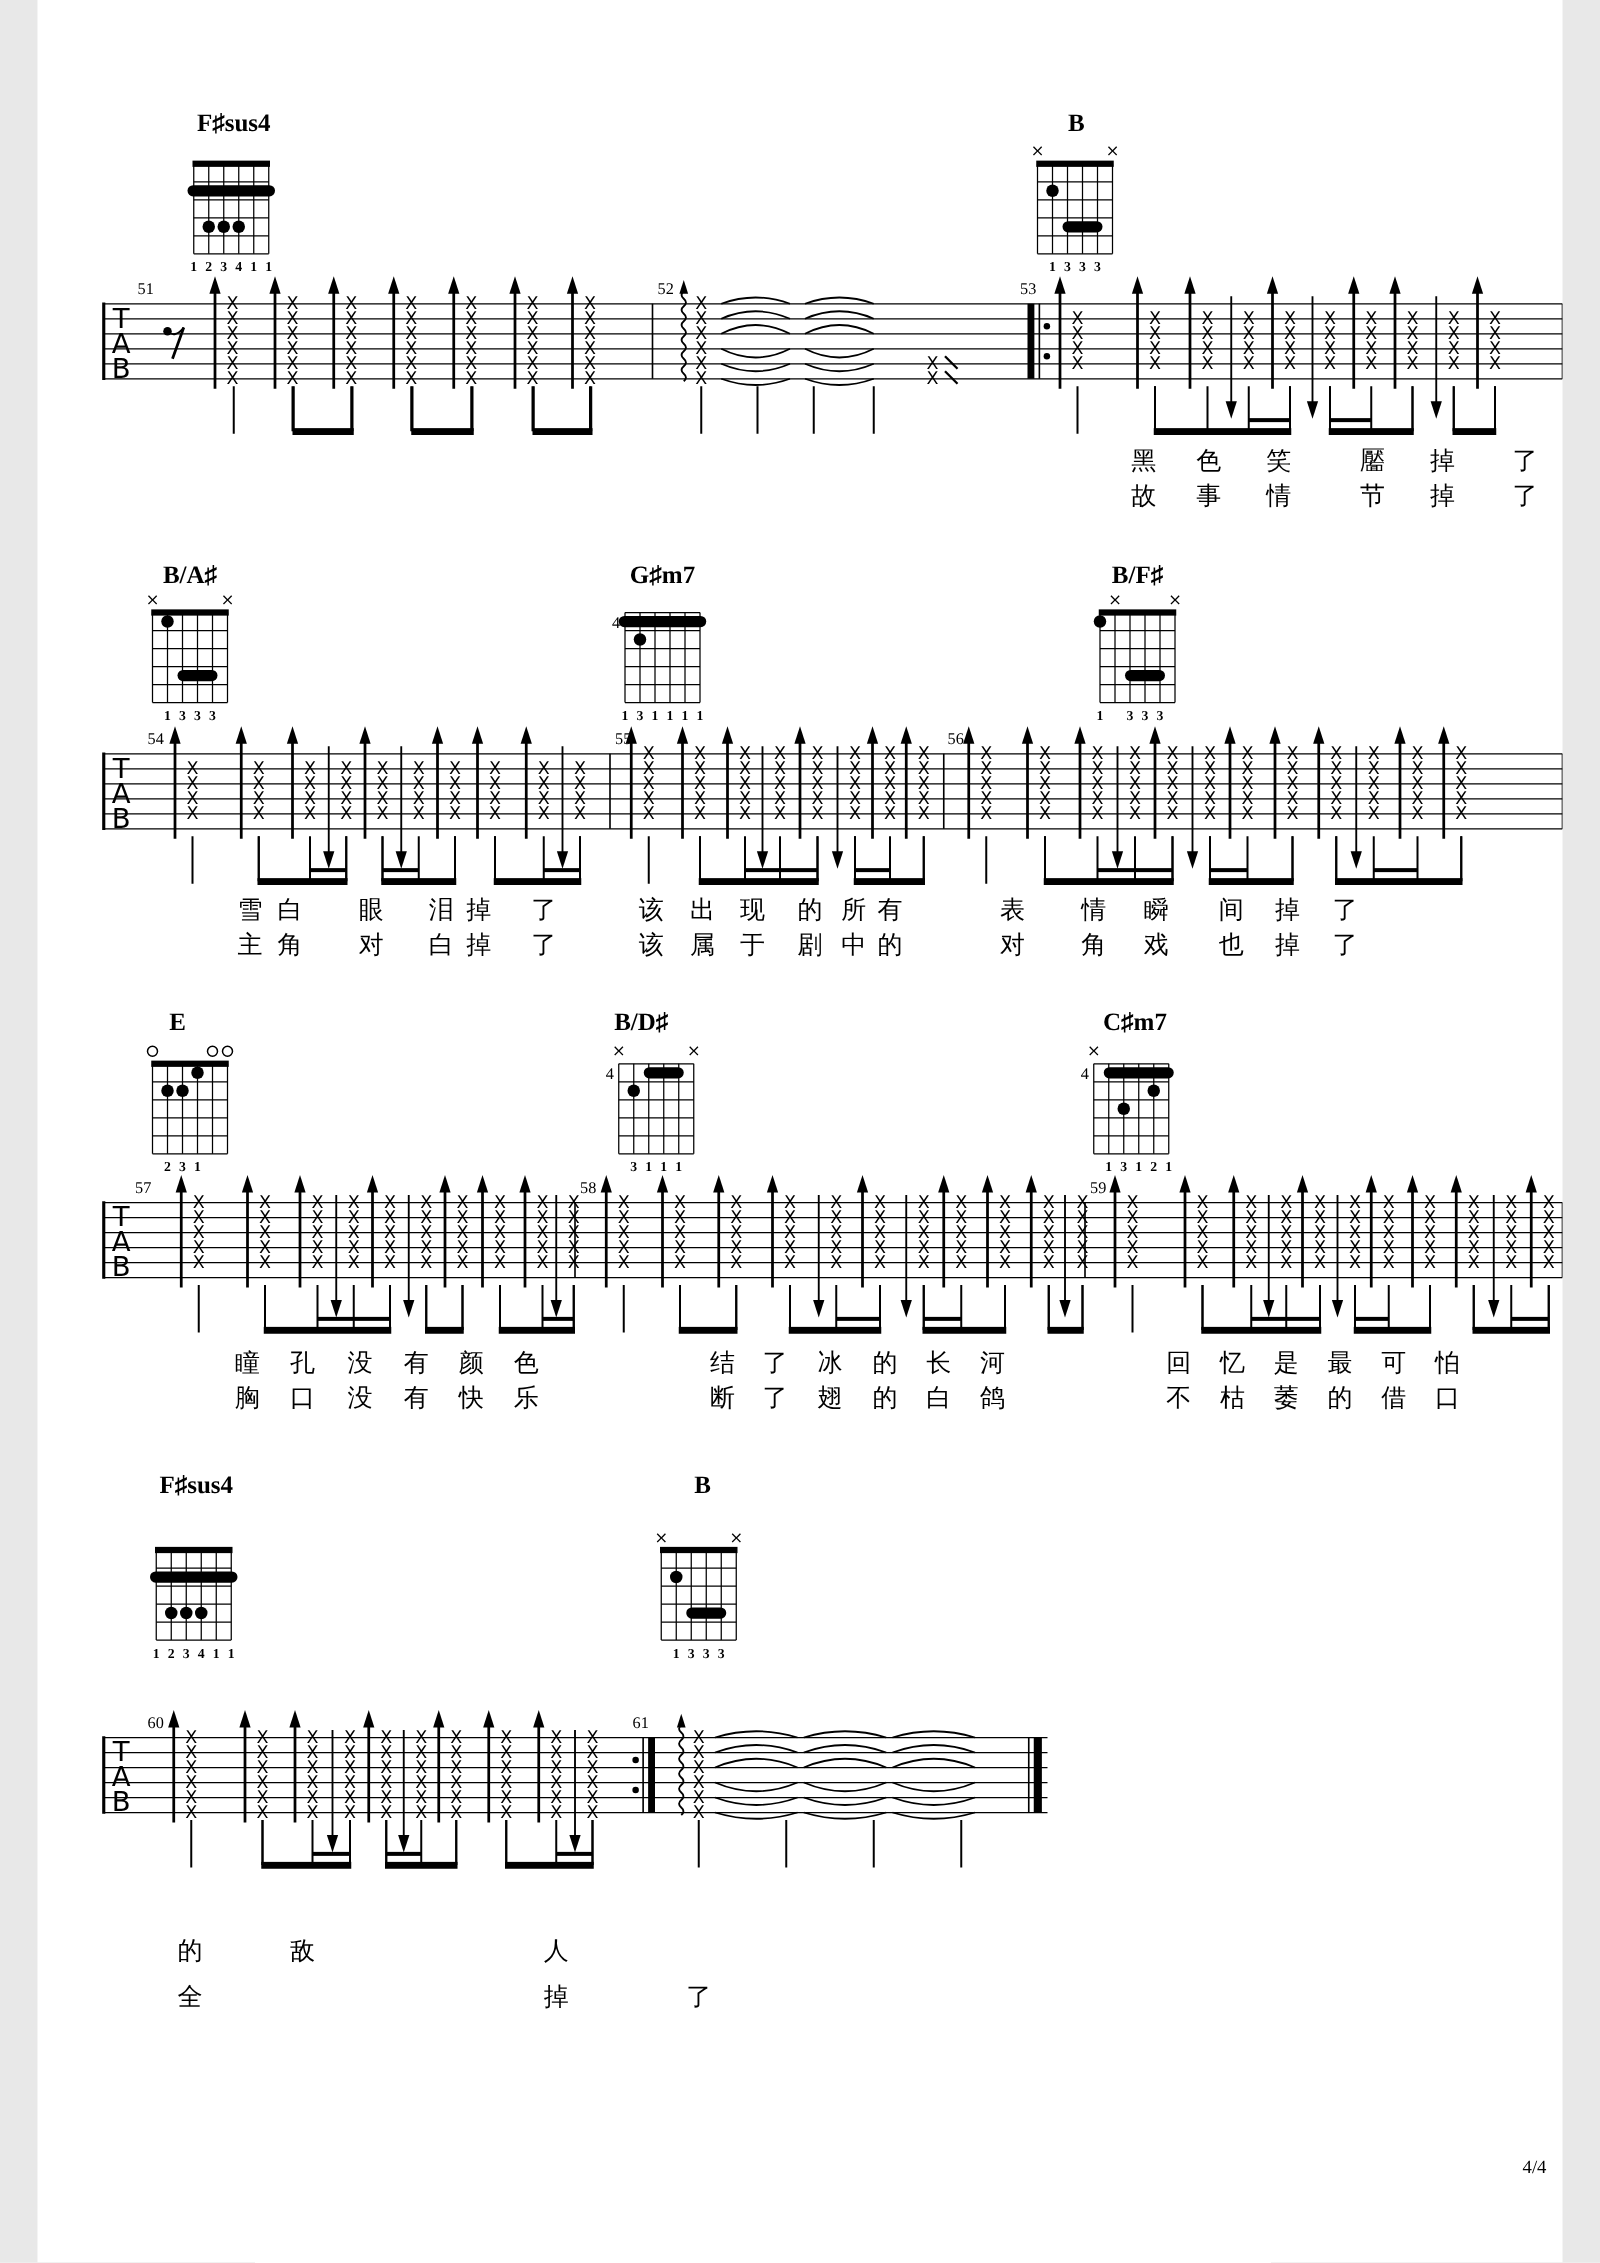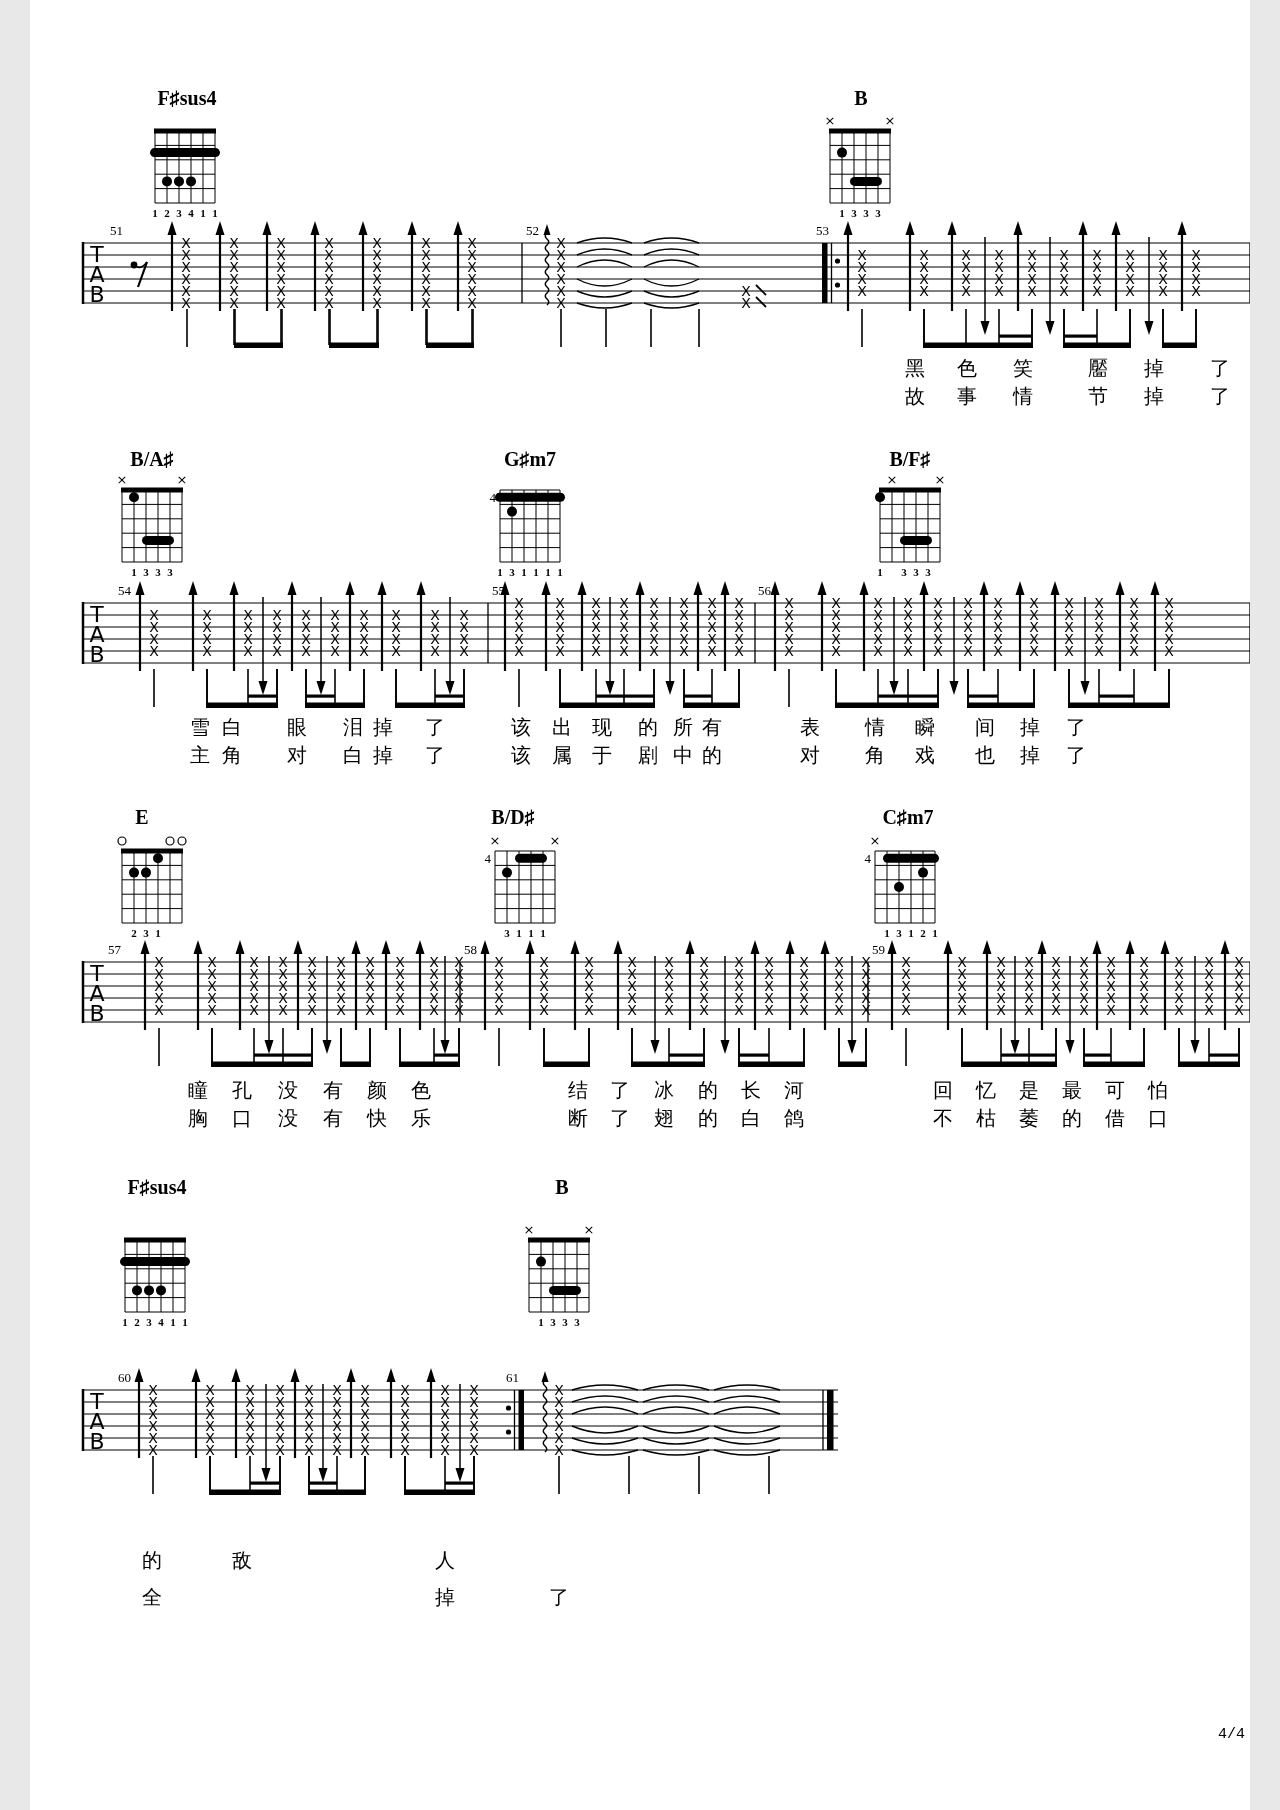--- a/index.html
+++ b/index.html
@@ -1,20 +1,20 @@
 <!DOCTYPE html>
 <html><head>
 <meta charset="utf-8">
 <style>
   html,body{margin:0;padding:0;background:#e8e8e8;}
   .page{position:relative;width:1220px;height:1810px;background:#ffffff;margin:0 auto;
         font-family:"Liberation Serif", serif;overflow:hidden;}
   #score{position:absolute;left:0;top:0;}
   .page-num{position:absolute;left:1188px;top:1726px;font-size:15px;color:#000;
-            font-family:Liberation Mono, monospace;}
+            font-family:Liberation Serif, serif;}
   svg text{font-family:"Liberation Serif", serif;fill:#000;}
   svg .sans{font-family:"DejaVu Sans", sans-serif;}
 </style>
 </head>
 <body>
 
 <div class="page">
   <svg id="score" width="1280" height="1810" viewBox="0 0 1280 1810">
       <g>
         <text x="157" y="105" font-size="20" text-anchor="middle" font-weight="bold">F♯sus4</text>

